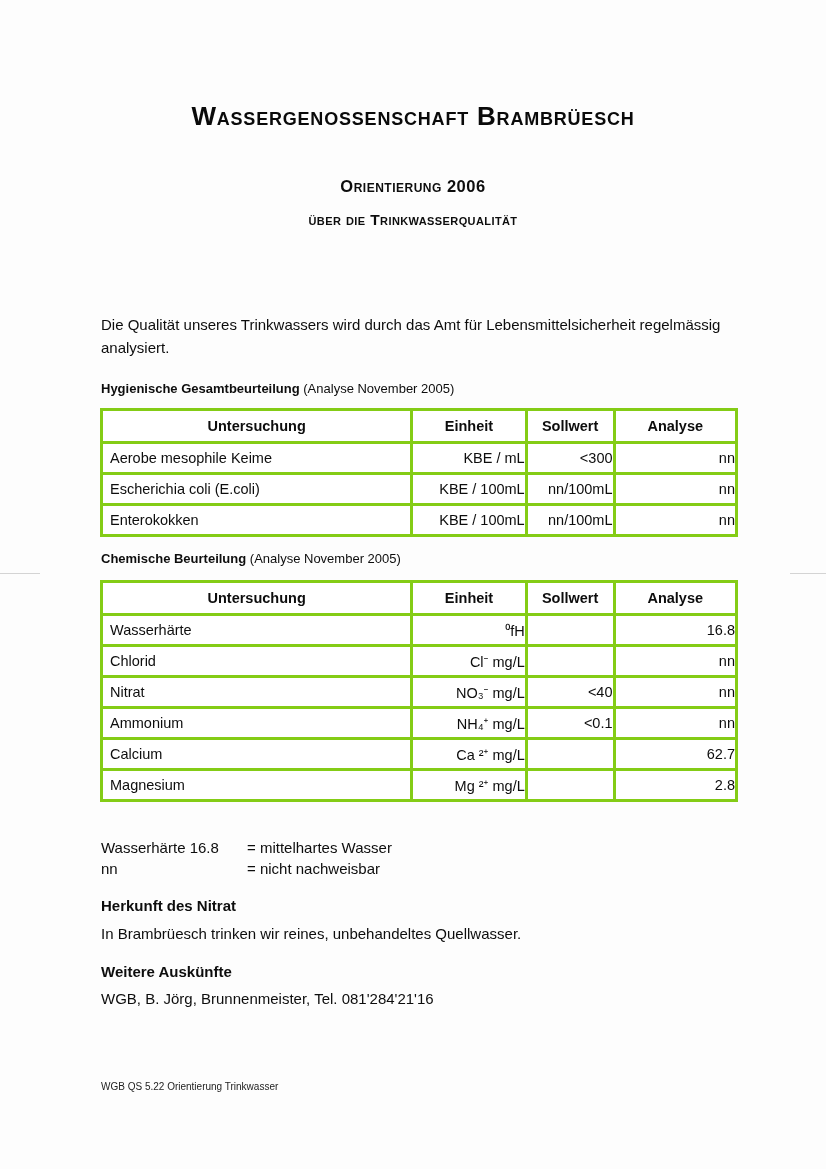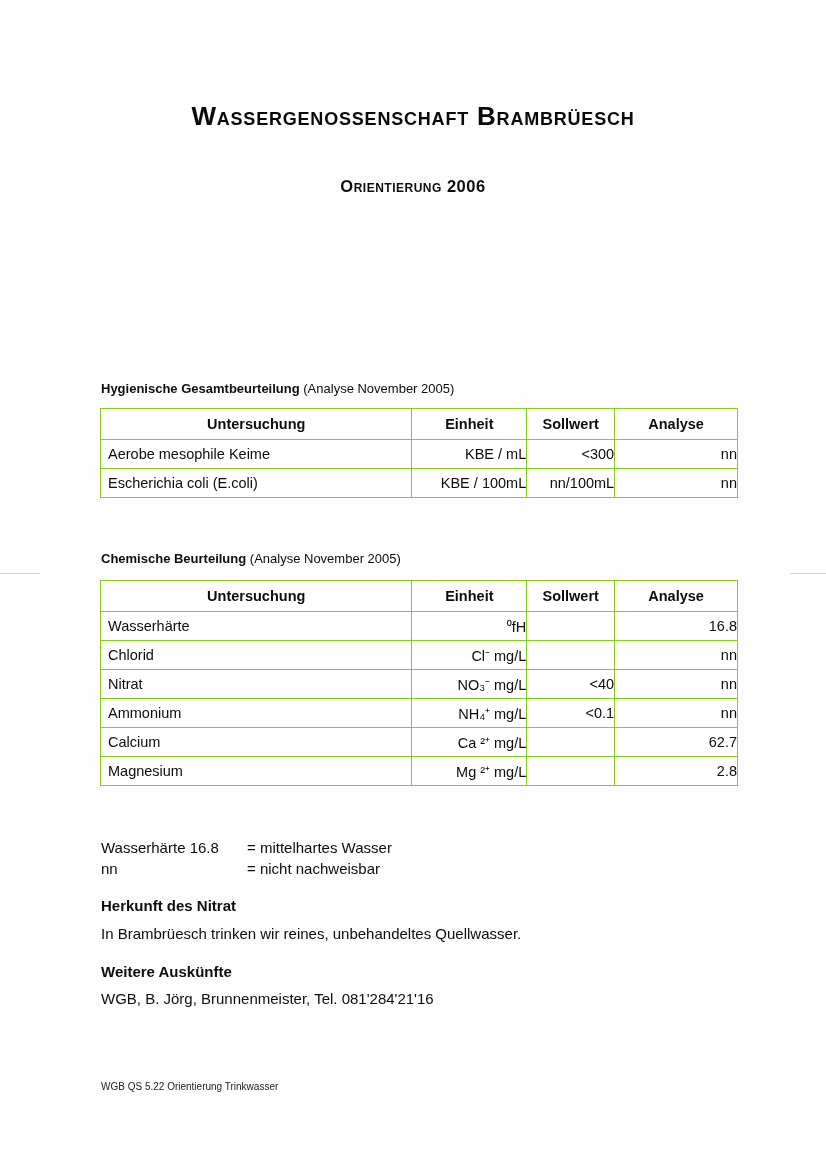--- a/index.html
+++ b/index.html
@@ -80,21 +80,21 @@
   
   table.data {
     position: absolute;
     left: 100px;
     width: 638px;
     border-collapse: collapse;
     font-size: 14.5px;
     background: #ffffff;
   }
   table.data th, table.data td {
-    border: 1px solid #84cc16;
+    border: 3px solid #84cc16;
     padding: 0;
     height: 28px;
     vertical-align: middle;
   }
   table.data th {
     font-weight: bold;
     text-align: center;
     height: 30px;
   }
   table.data td.name {
@@ -159,21 +159,23 @@
 <body>
 
 <div class="page">
 
   <div class="scan-line" style="left:0px; top:573px; width:40px;"></div>
   <div class="scan-line" style="left:790px; top:573px; width:36px;"></div>
 
   <h1 class="main-title">Wassergenossenschaft Brambrüesch</h1>
 
   <div class="sub-title-1">Orientierung 2006</div>
-
+  <div class="sub-title-2">über die Trinkwasserqualität</div>
+
+  <p class="intro">Die Qualität unseres Trinkwassers wird durch das Amt für Lebensmittelsicherheit regelmässig analysiert.</p>
 
   <div class="section-head" id="hyg-head">
     <b>Hygienische Gesamtbeurteilung</b><span class="normal"> (Analyse November 2005)</span>
   </div>
 
   <table class="data" id="table-hygiene">
     <colgroup>
       <col class="c-name">
         <col class="c-unit">
         <col class="c-soll">
@@ -189,20 +191,26 @@
     </thead>
     <tbody>
       <tr>
         <td class="name">Aerobe mesophile Keime</td>
         <td class="center">KBE / mL</td>
         <td class="center">&lt;300</td>
         <td class="center">nn</td>
       </tr>
       <tr>
         <td class="name">Escherichia coli (E.coli)</td>
+        <td class="center">KBE / 100mL</td>
+        <td class="center">nn/100mL</td>
+        <td class="center">nn</td>
+      </tr>
+      <tr>
+        <td class="name">Enterokokken</td>
         <td class="center">KBE / 100mL</td>
         <td class="center">nn/100mL</td>
         <td class="center">nn</td>
       </tr>
     </tbody>
   </table>
 
   <div class="section-head" id="chem-head">
     <b>Chemische Beurteilung</b><span class="normal"> (Analyse November 2005)</span>
   </div>

